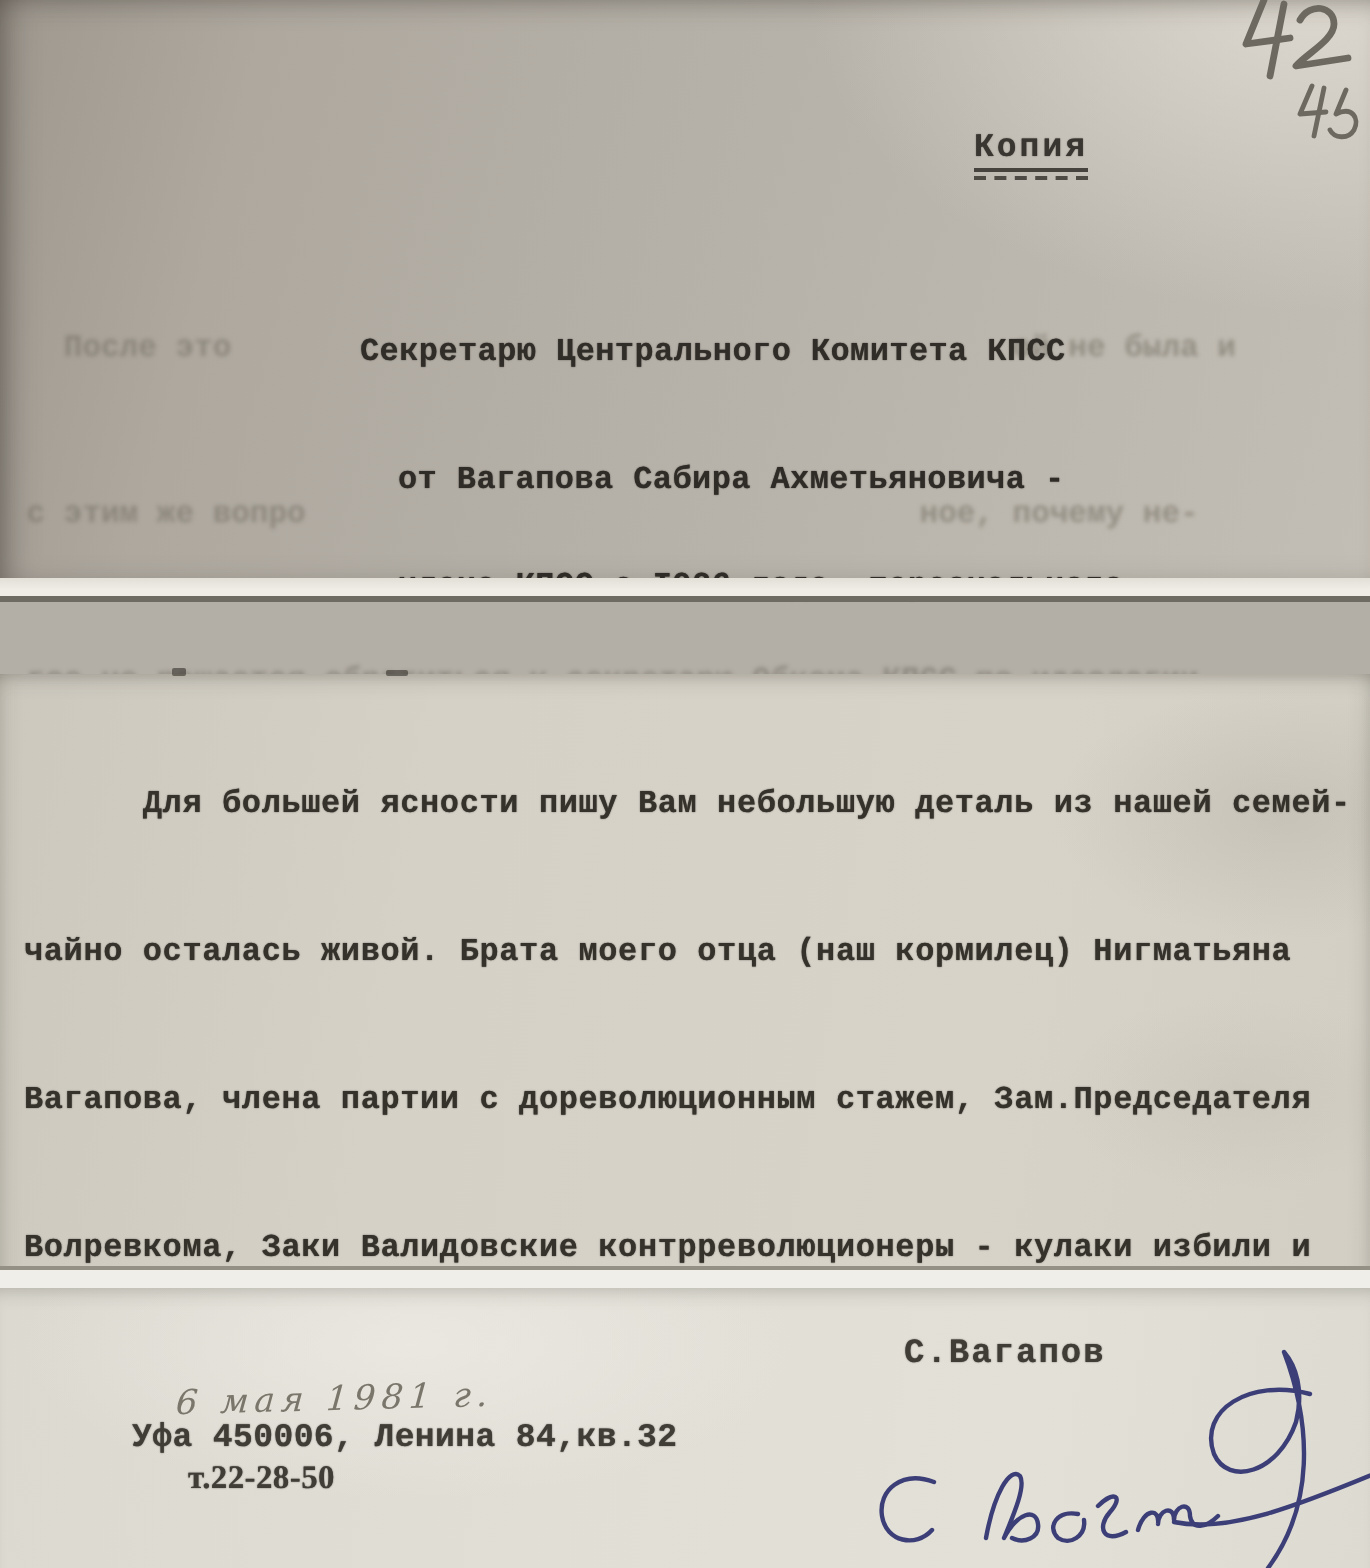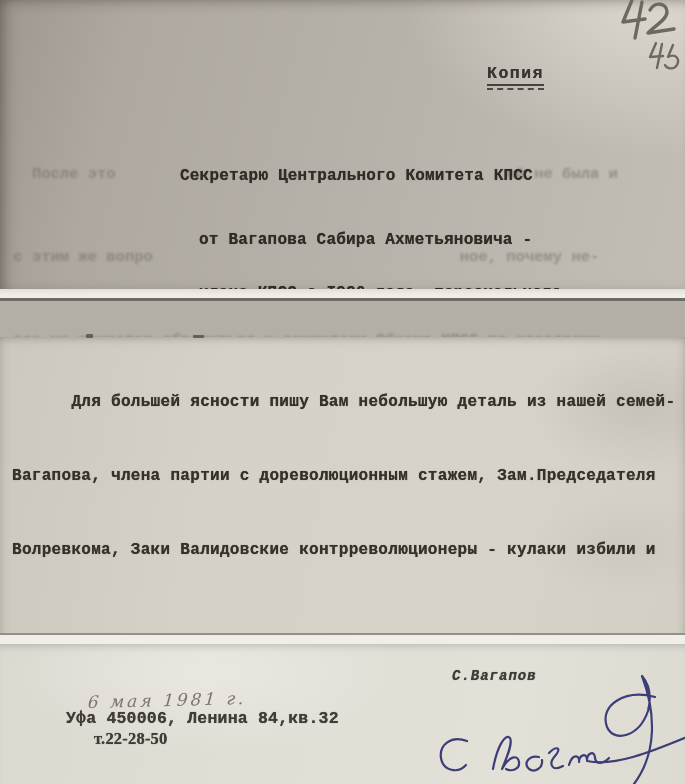--- a/index.html
+++ b/index.html
@@ -75,21 +75,21 @@
   
   .sec-bot{
     position:absolute;left:0;top:644px;width:685px;height:140px;
     background:
       radial-gradient(ellipse 300px 120px at 30% 20%, rgba(238,236,229,.7), rgba(238,236,229,0) 65%),
       linear-gradient(98deg,#dbd9d0 0%,#e0ded5 40%,#e2e0d7 75%,#dcdad1 100%);
     box-shadow:inset 0 8px 10px -8px rgba(70,65,58,.35);
   }
   .typed-name{
     position:absolute;left:452px;top:668px;
-    font-size:14px;color:#403d37;letter-spacing:1px;font-style:italic;
+    font-size:17px;color:#403d37;letter-spacing:1px;
   }
   .hand-date{
     position:absolute;left:88px;top:690px;
     font-family:"DejaVu Serif",serif;font-style:italic;
     font-size:17px;color:#7b766c;letter-spacing:3px;white-space:pre;
     transform:rotate(-1.5deg) skewX(-6deg);
   }
   .addr{
     position:absolute;left:66px;top:710px;
     font-size:16.5px;line-height:18.5px;color:#403d37;letter-spacing:.2px;
@@ -144,20 +144,21 @@
   </div>
 
   <div class="seam1"></div>
 
   <div class="sec-mid">
     <div class="remnant r1"></div>
     <div class="remnant r2"></div>
 
     <div class="body-par typed">
       <div>      Для большей ясности пишу Вам небольшую деталь из нашей семей-</div>
+      <div>чайно осталась живой. Брата моего отца (наш кормилец) Нигматьяна</div>
       <div>Вагапова, члена партии с дореволюционным стажем, Зам.Председателя</div>
       <div>Волревкома, Заки Валидовские контрреволюционеры - кулаки избили и</div>
       
       
       
       
       
       
       
     </div>

